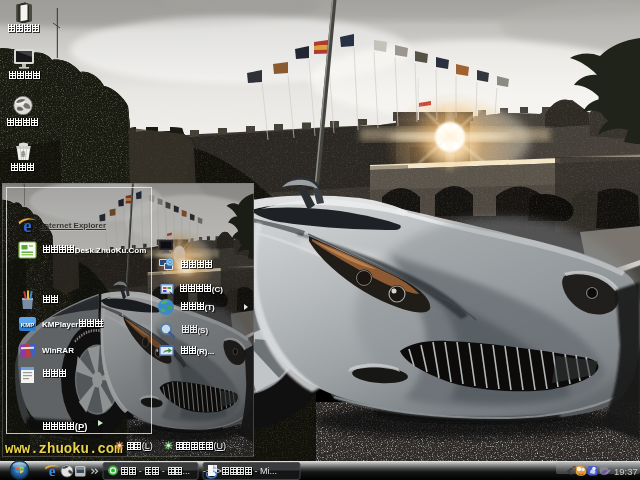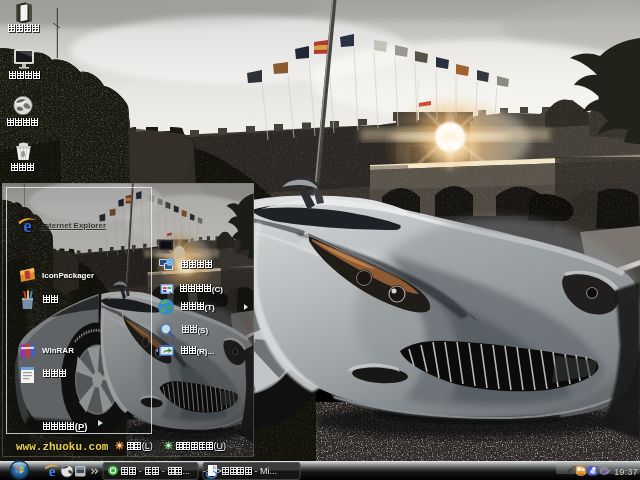--- a/index.html
+++ b/index.html
@@ -338,37 +338,48 @@
 </div>
 <div class="dlabel" style="left:10px;top:162px;"><i class="cj"></i><i class="cj"></i><i class="cj"></i></div>
 
 <div class="mitem" style="left:18px;top:215px;">
   <svg width="19" height="20" viewBox="0 0 19 20">
     <text x="9.5" y="16.5" text-anchor="middle" font-family="Liberation Serif" font-weight="bold" font-size="19" fill="#2a6bd8">e</text>
     <path d="M0.5,7 C5,2.5 13,2 18.5,5.5 C13,3.5 6,4.5 1.5,9.5 Z" fill="#e8a93a"></path>
   </svg>
   <span style="color:rgba(30,28,25,0.85);text-shadow:0 1px 0 rgba(255,255,255,0.18);text-decoration:underline;">Internet Explorer</span>
 </div>
-<div class="mitem" style="left:18px;top:265px;">
+<div class="mitem" style="left:18px;top:240px;">
   <svg width="19" height="18" viewBox="0 0 19 18">
-    <path d="M2,5 L16,2 L17,13 L3,16 Z" fill="#d98e2b"></path>
-    <path d="M2,5 L16,2 L16.4,6 L2.4,9 Z" fill="#f2b95a"></path>
-    <rect x="7" y="5" width="5" height="8" fill="#b33" transform="rotate(-8 9 9)"></rect>
-  </svg>
-  <span>IconPackager</span>
+    <rect x="1" y="1" width="17" height="16" rx="1.5" fill="#fafaf8"></rect>
+    <rect x="1" y="1" width="17" height="16" rx="1.5" fill="none" stroke="#7ab83a" stroke-width="1.2"></rect>
+    <rect x="3.5" y="4" width="6" height="4.5" fill="#57a83a"></rect>
+    <rect x="11" y="4" width="4" height="2" fill="#a8d480"></rect>
+    <rect x="3.5" y="10.5" width="11.5" height="1.4" fill="#57a83a"></rect>
+    <rect x="3.5" y="13" width="11.5" height="1.4" fill="#8cc653"></rect>
+  </svg>
+  <span><i class="cj"></i><i class="cj"></i><i class="cj"></i><i class="cj"></i>Desk.ZhuoKu.Com</span>
 </div>
 <div class="mitem" style="left:18px;top:290px;">
   <svg width="19" height="20" viewBox="0 0 19 20">
     <path d="M4,8 L15,8 L14,19 L5,19 Z" fill="#7a8ea6"></path>
     <path d="M4,8 L15,8 L14.8,10 L4.2,10 Z" fill="#9db1c9"></path>
     <rect x="6" y="1" width="2" height="8" fill="#d23a32" transform="rotate(-12 7 5)"></rect>
     <rect x="9" y="0.5" width="2" height="8.5" fill="#e8c23a"></rect>
     <rect x="12" y="1" width="2" height="8" fill="#3a8ed2" transform="rotate(10 13 5)"></rect>
   </svg>
   <span><i class="cj"></i><i class="cj"></i></span>
+</div>
+<div class="mitem" style="left:18px;top:314px;">
+  <svg width="19" height="18" viewBox="0 0 19 18">
+    <rect x="1" y="2" width="17" height="14" rx="2.5" fill="#2a7fd4"></rect>
+    <rect x="1" y="2" width="17" height="7" rx="2.5" fill="#5aa6ec"></rect>
+    <text x="9.5" y="12" font-size="6" font-family="Liberation Sans" font-weight="bold" fill="#fff" text-anchor="middle">KMP</text>
+  </svg>
+  <span>KMPlayer<i class="cj"></i><i class="cj"></i><i class="cj"></i></span>
 </div>
 <div class="mitem" style="left:18px;top:340px;align-items:center;">
   <svg width="19" height="18" viewBox="0 0 19 18">
     <path d="M2,4 L7,3 L8,16 L3,17 Z" fill="#8a3ab0"></path>
     <path d="M7,3 L12,2.5 L13,15.5 L8,16 Z" fill="#c43a3a"></path>
     <path d="M12,2.5 L17,3 L17,15 L13,15.5 Z" fill="#3a62c4"></path>
     <rect x="3" y="6" width="13" height="2" fill="#e8e4da" transform="rotate(-2 9 7)"></rect>
   </svg>
   <span>WinRAR</span>
 </div>
@@ -437,21 +448,21 @@
 </div>
 <div class="mitem" style="left:158px;top:341px;">
   <svg width="17" height="15" viewBox="0 0 17 15">
     <rect x="1" y="1" width="15" height="11" rx="1" fill="#3a6ab0"></rect>
     <rect x="2.5" y="3" width="12" height="7.5" fill="#dfe8f2"></rect>
     <path d="M5,9 C6,6.5 8,5.5 10.5,6 L10,4 L14,6.5 L10.5,9 L10.5,7.5 C8.5,7.2 6.5,7.8 5,9 Z" fill="#3a8a3a"></path>
   </svg>
   <span><i class="cj"></i><i class="cj"></i>(R)...</span>
 </div>
 
-<div style="position:absolute;left:16px;top:441px;color:#e8d44a;font-size:11px;font-weight:bold;font-family:'Liberation Mono',monospace;text-shadow:1px 1px 1px #000;">www.zhuoku.com</div>
+<div style="position:absolute;left:5px;top:441px;color:#e8d44a;font-size:14px;font-weight:bold;font-family:'Liberation Mono',monospace;text-shadow:1px 1px 1px #000;">www.zhuoku.com</div>
 <div style="position:absolute;left:115px;top:441px;color:#f4f4f4;font-size:9px;text-shadow:1px 1px 1px #000;"><svg width="9" height="9" viewBox="0 0 9 9" style="vertical-align:-1px;">
         <g stroke="#e8823a" stroke-width="1.4">
           <line x1="4.5" y1="0.5" x2="4.5" y2="8.5"></line>
           <line x1="0.5" y1="4.5" x2="8.5" y2="4.5"></line>
           <line x1="1.5" y1="1.5" x2="7.5" y2="7.5"></line>
           <line x1="7.5" y1="1.5" x2="1.5" y2="7.5"></line>
         </g>
         <circle cx="4.5" cy="4.5" r="1.4" fill="#f4e8c8"></circle>
       </svg> <i class="cjs"></i><i class="cjs"></i>(<span style="text-decoration:underline;">L</span>)</div>
 <div style="position:absolute;left:164px;top:441px;color:#f4f4f4;font-size:9px;text-shadow:1px 1px 1px #000;"><svg width="9" height="9" viewBox="0 0 9 9" style="vertical-align:-1px;">

